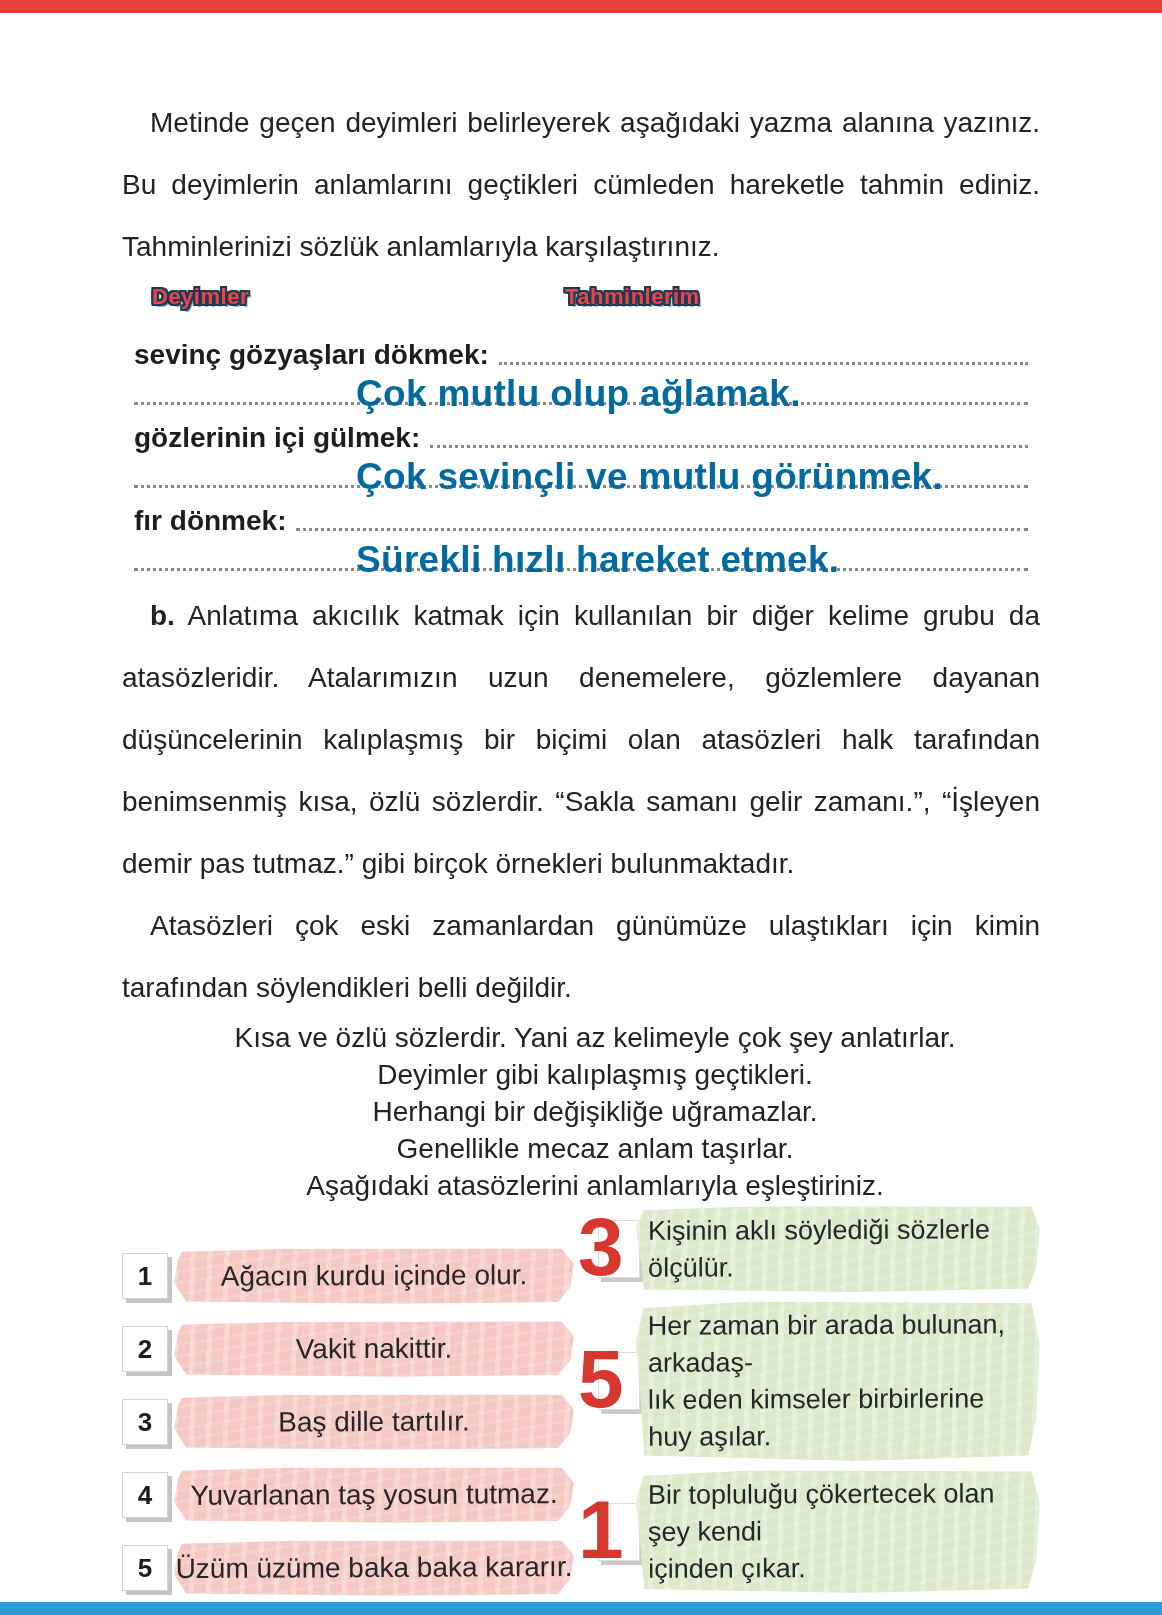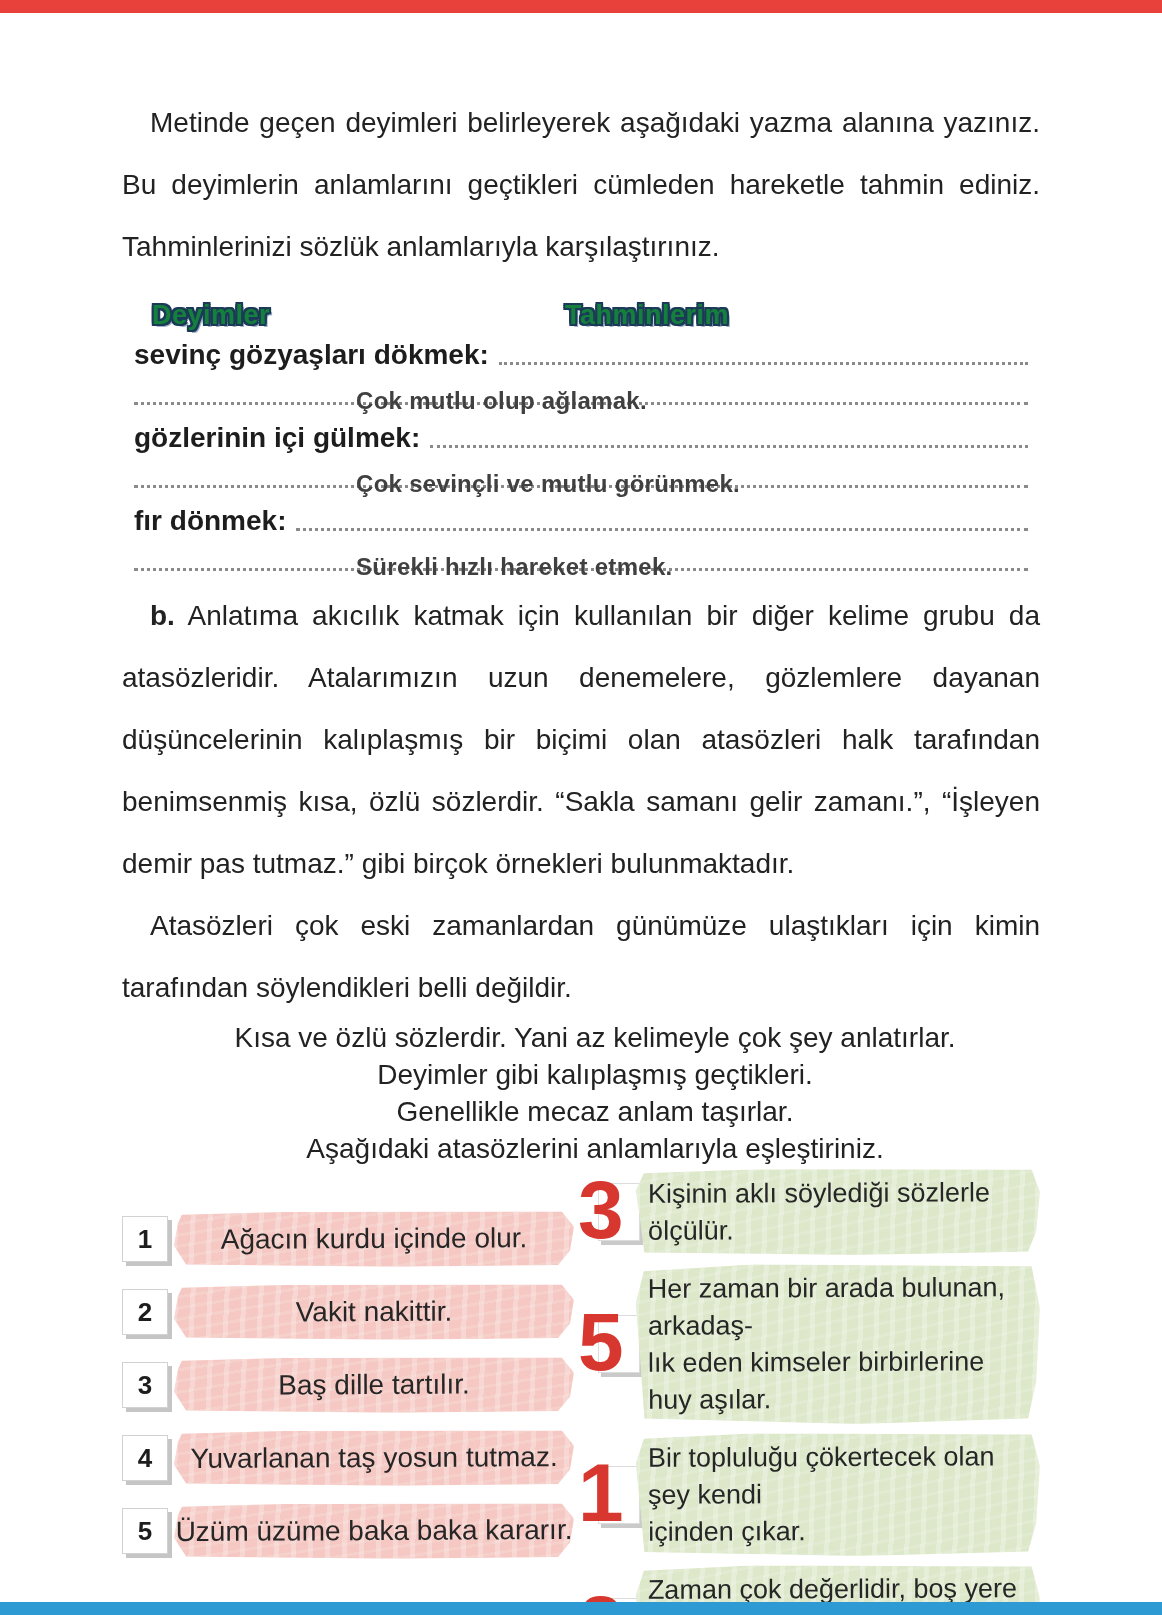--- a/index.html
+++ b/index.html
@@ -31,23 +31,23 @@
   }
   .para b{font-weight:bold;}
   .bullet-line{
     font-size:28px;line-height:37px;
     padding-left:28px;margin:0;text-align:center;
   }
 
   
   .col-headers{position:relative;height:38px;margin-top:6px;}
   .comic-header{
-    position:absolute;top:16px;
-    font-size:27px;font-weight:bold;letter-spacing:.5px;
-    color:#15803d;
+    position:absolute;top:0;
+    font-size:22px;font-weight:bold;letter-spacing:.5px;
+    color:#ef4444;
     text-shadow:
       -2px -2px 0 #1b3a57, 2px -2px 0 #1b3a57,
       -2px  2px 0 #1b3a57, 2px  2px 0 #1b3a57,
       -2px 0 0 #1b3a57, 2px 0 0 #1b3a57,
       0 -2px 0 #1b3a57, 0 2px 0 #1b3a57,
       3px 3px 0 #9fb3c4;
   }
   .comic-header.h1{left:30px;}
   .comic-header.h2{left:443px;}
 
@@ -65,21 +65,21 @@
     flex:1;border-bottom:3px dotted #8a8a8a;
     margin:0 0 7px 10px;height:0;
   }
   .answer-row{
     position:relative;height:30px;
     border-bottom:3px dotted #8a8a8a;
     margin-bottom:2px;
   }
   .answer-text{
     position:absolute;left:222px;bottom:-13px;
-    font-size:24px;font-weight:bold;color:#404040;
+    font-size:37px;font-weight:bold;color:#0369a1;
     white-space:nowrap;letter-spacing:.3px;
   }
 
   
   .matching{display:flex;margin-top:2px;}
   .match-left{
     width:452px;box-sizing:border-box;
     padding-top:42px;
     display:flex;flex-direction:column;gap:17px;
   }
@@ -181,20 +181,21 @@
       </div>
     </div>
 
 
     <p class="para" style="margin-top:14px"><b>b.</b><span> Anlatıma akıcılık katmak için kullanılan bir diğer kelime grubu da atasözleridir. Atalarımızın uzun denemelere, gözlemlere dayanan düşüncelerinin kalıplaşmış bir biçimi olan atasözleri halk tarafından benimsenmiş kısa, özlü sözlerdir. “Sakla samanı gelir zamanı.”, “İşleyen demir pas tutmaz.” gibi birçok örnekleri bulunmaktadır.</span></p>
 
     <p class="para" style="margin-top:0">Atasözleri çok eski zamanlardan günümüze ulaştıkları için kimin tarafından söylendikleri belli değildir.</p>
 
     <p class="bullet-line">Kısa ve özlü sözlerdir. Yani az kelimeyle çok şey anlatırlar.</p>
     <p class="bullet-line">Deyimler gibi kalıplaşmış geçtikleri.</p>
+    <p class="bullet-line">Herhangi bir değişikliğe uğramazlar.</p>
     <p class="bullet-line">Genellikle mecaz anlam taşırlar.</p>
     <p class="bullet-line">Aşağıdaki atasözlerini anlamlarıyla eşleştiriniz.</p>
 
     <div class="matching">
 
       <div class="match-left">
         <div class="proverb-row">
           <div class="num-box">1</div>
           <div class="pink-strip">Ağacın kurdu içinde olur.</div>
         </div>

